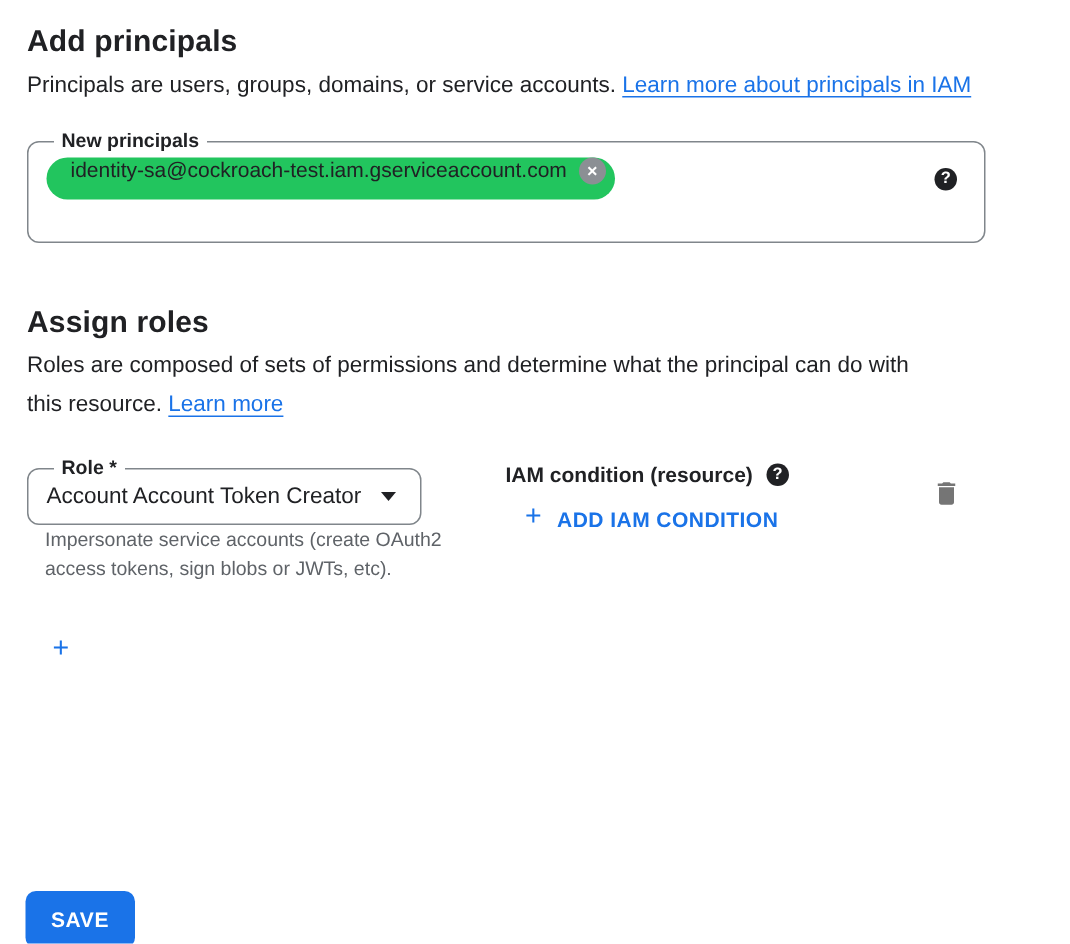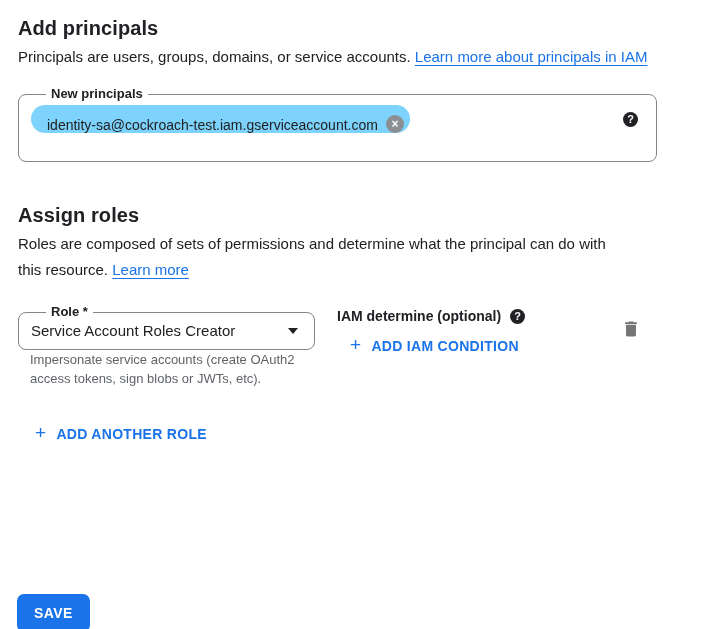--- a/index.html
+++ b/index.html
@@ -23,31 +23,31 @@
   .desc-roles { width: 608px; }
   a.link { color: #1a73e8; text-decoration: underline; text-underline-offset: 3px; cursor: pointer; }
 
   
   fieldset.outlined {
     border: 1px solid #80868b; border-radius: 8px;
     padding: 0 12px 0 12px; min-inline-size: auto;
   }
   fieldset.outlined legend {
     font-size: 13px; line-height: 14px; font-weight: 700; color: #202124;
-    margin-left: 15px; padding: 0 5px;
+    margin-left: 5px; padding: 0 5px;
   }
 
   .principals-field { margin-top: 17px; width: 639px; }
   .principals-row {
     display: flex; align-items: center; justify-content: space-between;
     padding: 4px 6px 28px 0;
   }
   .chip {
-    display: inline-flex; align-items: flex-end; gap: 8px;
-    background: #7dd3fc; border-radius: 14px; height: 28px;
+    display: inline-flex; align-items: flex-start; gap: 8px;
+    background: #22c55e; border-radius: 14px; height: 28px;
     padding: 0 6px 0 16px; font-size: 14px; color: #202124; max-width: 560px;
   }
   .chip-close {
     width: 18px; height: 18px; border-radius: 50%;
     background: #8b8f94; color: #ffffff;
     display: inline-flex; align-items: center; justify-content: center;
     font-size: 12px; font-weight: 700; line-height: 1;
     border: none; cursor: pointer; flex: none;
   }
   .help-dot {
@@ -55,21 +55,21 @@
     background: #202124; color: #ffffff;
     display: inline-flex; align-items: center; justify-content: center;
     font-size: 11px; font-weight: 700; line-height: 1;
     border: none; cursor: pointer; flex: none;
   }
 
   .assign-title { margin-top: 41px; }
 
   .role-row { margin-top: 22px; display: flex; align-items: flex-start; }
   .role-col { width: 297px; flex: none; }
-  .role-field { width: 297px; cursor: pointer; }
+  .role-field { width: 263px; cursor: pointer; }
   .role-value-row {
     display: flex; align-items: center; justify-content: space-between;
     padding: 3px 4px 10px 0;
   }
   .role-value { font-size: 15px; color: #202124; }
   .caret-down {
     width: 0; height: 0;
     border-left: 5px solid transparent; border-right: 5px solid transparent;
     border-top: 6px solid #202124;
   }
@@ -139,48 +139,47 @@
   <h2 class="section-title assign-title">Assign roles</h2>
 
   <p class="desc desc-roles"><span>Roles are composed of sets of permissions and determine what the principal can do with this resource. </span><a class="link">Learn more</a></p>
 
   <div class="role-row">
 
     <div class="role-col">
       <fieldset class="outlined role-field">
         <legend>Role *</legend>
         <div class="role-value-row">
-          <span class="role-value">Service Account Roles Creator</span>
+          <span class="role-value">Account Account Token Creator</span>
           <span class="caret-down"></span>
         </div>
       </fieldset>
       <div class="role-helper">Impersonate service accounts (create OAuth2 access tokens, sign blobs or JWTs, etc).</div>
     </div>
 
     <div class="condition-col">
       <div class="condition-label-row">
-        <span class="condition-label">IAM determine (optional)</span>
+        <span class="condition-label">IAM condition (resource)</span>
         <button class="help-dot">?</button>
       </div>
       <button class="text-btn add-condition-btn">
         <span class="plus">+</span>
         <span>ADD IAM CONDITION</span>
       </button>
     </div>
 
     <button class="trash-btn">
       <svg width="20" height="22" viewBox="0 0 24 24">
         <path fill="#757575" d="M6 19c0 1.1.9 2 2 2h8c1.1 0 2-.9 2-2V7H6v12zM19 4h-3.5l-1-1h-5l-1 1H5v2h14V4z"></path>
       </svg>
     </button>
 
   </div>
 
   <button class="text-btn add-role-btn">
     <span class="plus">+</span>
-    <span>ADD ANOTHER ROLE</span>
   </button>
 
   <div class="actions-row">
     <button class="save-btn">SAVE</button>
   </div>
 
 </div>
 
 </body></html>

